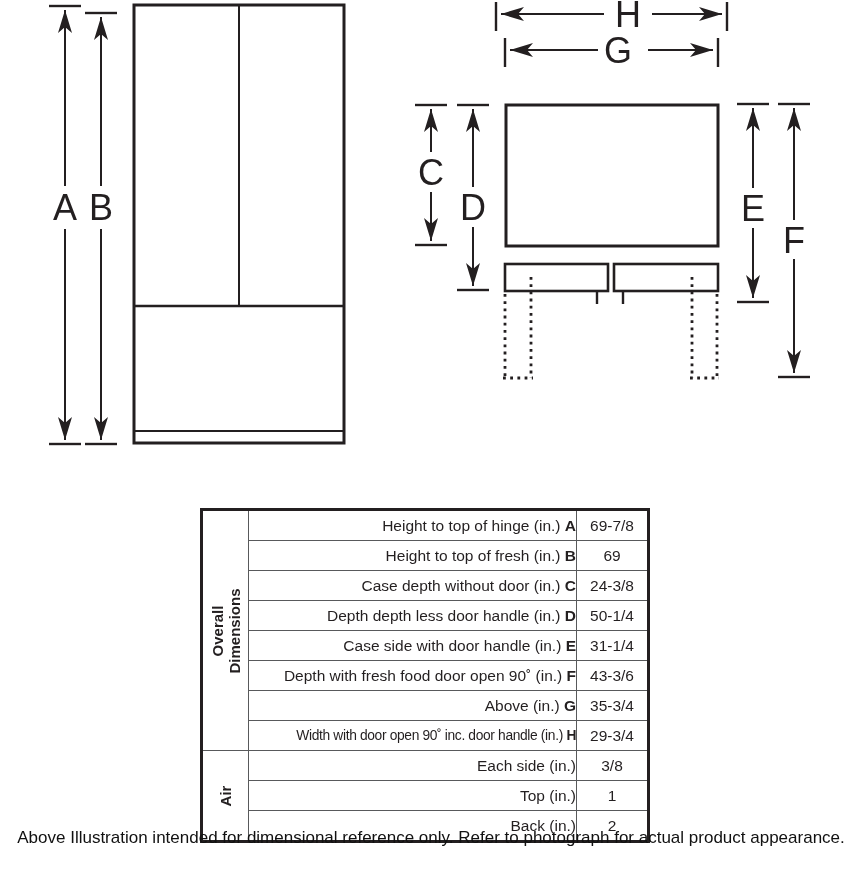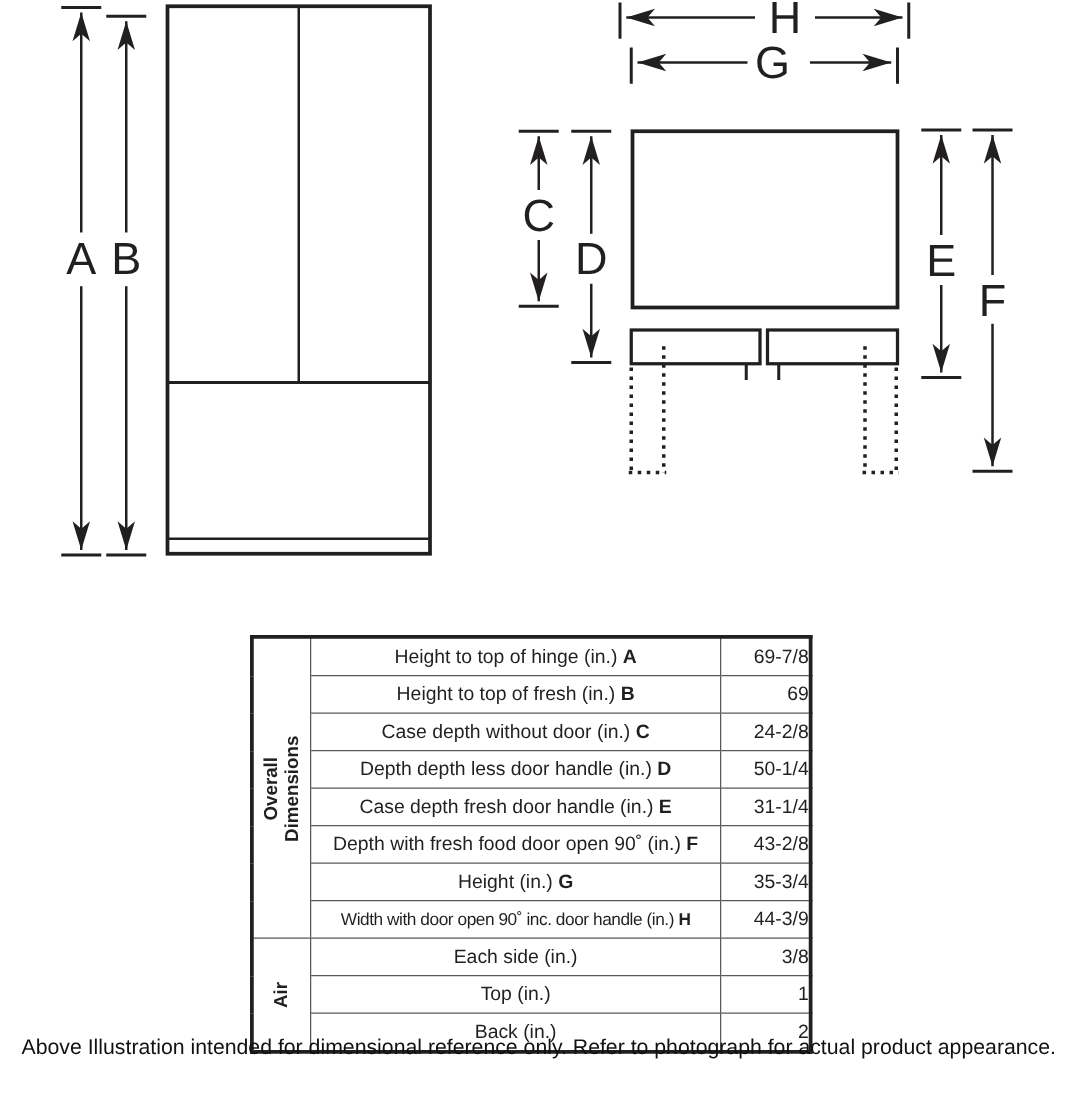--- a/index.html
+++ b/index.html
@@ -44,23 +44,23 @@
   th.group-cell { position: relative; }
   th.group-cell .vlabel {
     position: absolute; left: 50%; top: 50%;
     transform: translate(-50%, -50%) rotate(-90deg);
     font-weight: bold;
     font-size: 15px;
     line-height: 1.1;
     white-space: nowrap;
     text-align: center;
   }
-  td.row-label-cell { padding-left: 6px; text-align: center; }
+  td.row-label-cell { padding-left: 6px; text-align: right; }
   td.row-label-cell .dim-letter { font-weight: bold; }
-  td.row-value-cell { text-align: right; font-weight: bold; font-size: 15px; }
+  td.row-value-cell { text-align: center; font-weight: bold; font-size: 15px; }
   
   table.dim-table tr:nth-child(8) td.row-label-cell {
     font-size: 13.8px;
     letter-spacing: -0.35px;
     margin-top: 28px;
   }
 
   
   .caption {
     position: absolute;
@@ -193,41 +193,41 @@
           </th>
           <td class="row-label-cell"><span>Height to top of hinge (in.)</span> <span class="dim-letter">A</span></td>
           <td class="row-value-cell">69-7/8</td>
         </tr>
         <tr>
           <td class="row-label-cell"><span>Height to top of fresh (in.)</span> <span class="dim-letter">B</span></td>
           <td class="row-value-cell">69</td>
         </tr>
         <tr>
           <td class="row-label-cell"><span>Case depth without door (in.)</span> <span class="dim-letter">C</span></td>
-          <td class="row-value-cell">24-2/8</td>
+          <td class="row-value-cell">24-3/8</td>
         </tr>
         <tr>
           <td class="row-label-cell"><span>Depth depth less door handle (in.)</span> <span class="dim-letter">D</span></td>
           <td class="row-value-cell">50-1/4</td>
         </tr>
         <tr>
-          <td class="row-label-cell"><span>Case depth fresh door handle (in.)</span> <span class="dim-letter">E</span></td>
+          <td class="row-label-cell"><span>Case side with door handle (in.)</span> <span class="dim-letter">E</span></td>
           <td class="row-value-cell">31-1/4</td>
         </tr>
         <tr>
           <td class="row-label-cell"><span>Depth with fresh food door open 90˚ (in.)</span> <span class="dim-letter">F</span></td>
-          <td class="row-value-cell">43-2/8</td>
-        </tr>
-        <tr>
-          <td class="row-label-cell"><span>Height (in.)</span> <span class="dim-letter">G</span></td>
+          <td class="row-value-cell">43-3/6</td>
+        </tr>
+        <tr>
+          <td class="row-label-cell"><span>Above (in.)</span> <span class="dim-letter">G</span></td>
           <td class="row-value-cell">35-3/4</td>
         </tr>
         <tr>
           <td class="row-label-cell"><span>Width with door open 90˚ inc. door handle (in.)</span> <span class="dim-letter">H</span></td>
-          <td class="row-value-cell">44-3/9</td>
+          <td class="row-value-cell">29-3/4</td>
         </tr>
         <tr>
           <th class="group-cell" rowspan="3">
             <div class="vlabel">
               <span>Air</span>
             </div>
           </th>
           <td class="row-label-cell">Each side (in.)</td>
           <td class="row-value-cell">3/8</td>
         </tr>

